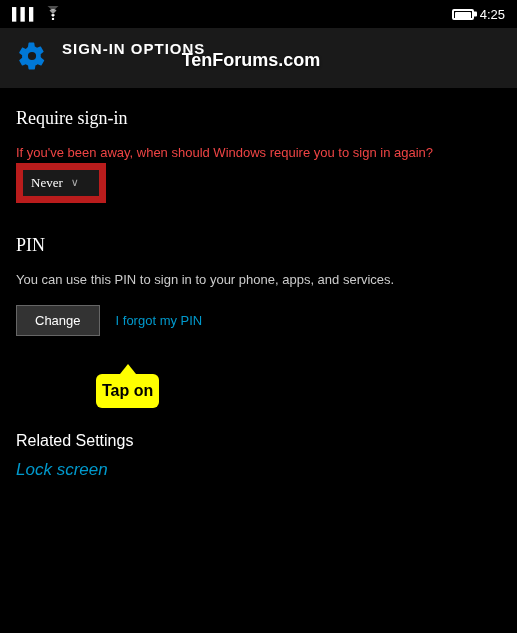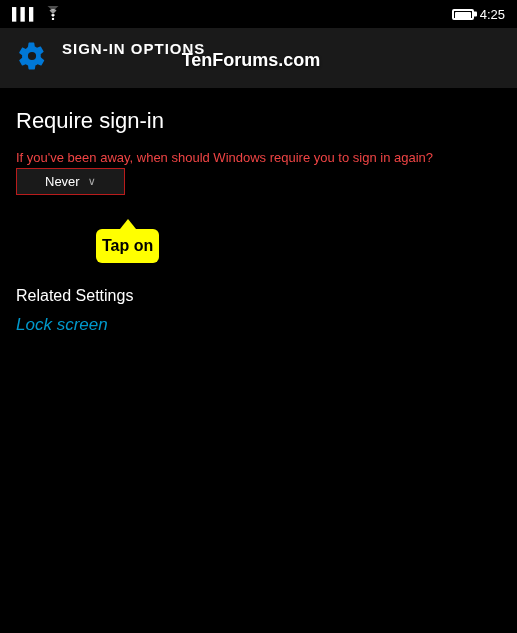--- a/index.html
+++ b/index.html
@@ -113,43 +113,45 @@
       text-shadow: 0 1px 3px rgba(0,0,0,0.8);
     }
 
     
     .content {
       padding: 20px 16px;
       background: #000;
     }
 
     .section-title {
-      font-size: 22px;
+      font-size: 18px;
       font-weight: 300;
       color: #fff;
       margin-bottom: 14px;
+      font-family: Liberation Serif, serif;
     }
 
     .description {
       font-size: 13px;
       color: #ef4444;
       line-height: 1.5;
     }
 
     .dropdown {
       display: inline-flex;
       align-items: center;
       gap: 8px;
-      border: 1px solid #b91c1c;
-      padding: 5px 28px;
+      border: 7px solid #b91c1c;
+      padding: 5px 8px;
       background: #1a1a1a;
       color: #fff;
       font-size: 13px;
       cursor: pointer;
       min-width: 90px;
+      font-family: Liberation Serif, serif;
     }
     .dropdown-arrow {
       font-size: 11px;
       color: #aaa;
     }
 
     .divider {
       height: 24px;
     }
 
@@ -277,20 +279,28 @@
     <h2 class="section-title">Require sign-in</h2>
     <p class="description">If you've been away, when should Windows require you to sign in again?</p>
     <div class="dropdown">
       <span>Never</span>
       <span class="dropdown-arrow">∨</span>
     </div>
   </div>
 
   <div class="divider"></div>
 
+  <div class="pin-section">
+    <h2 class="section-title">PIN</h2>
+    <p class="pin-description">You can use this PIN to sign in to your phone, apps, and services.</p>
+    <div class="pin-buttons">
+      <button class="change-btn">Change</button>
+      <a class="forgot-link">I forgot my PIN</a>
+    </div>
+  </div>
 
 </div>
 
 <div style="padding: 0 16px; margin-top: -10px;">
   <div class="tooltip-container">
     <div class="tooltip-bubble">Tap on</div>
   </div>
 </div>
 
 <div class="related-settings" style="margin-top: 14px;">

